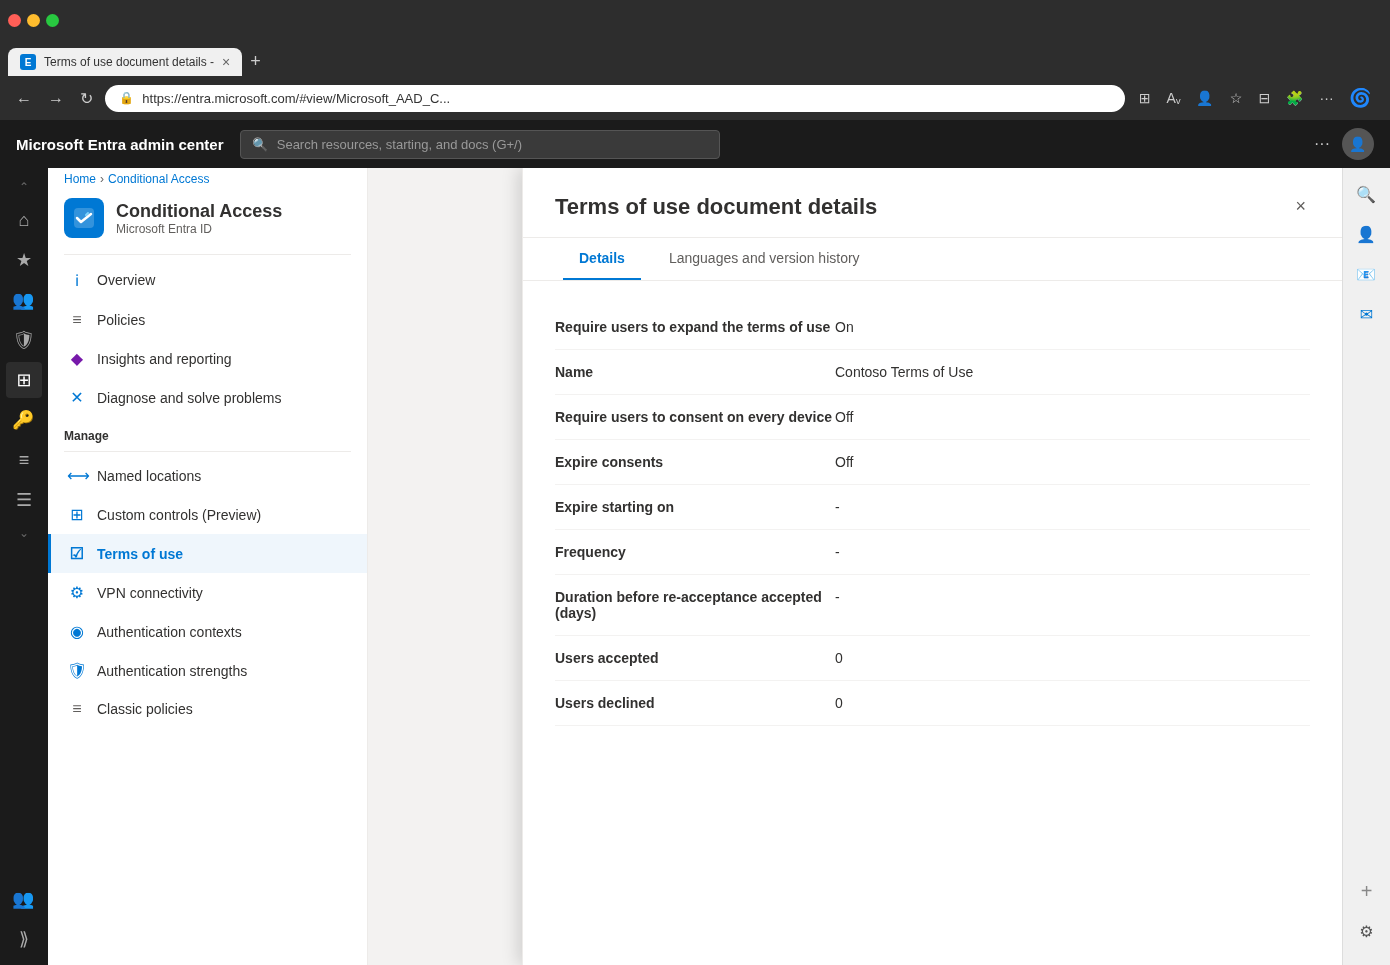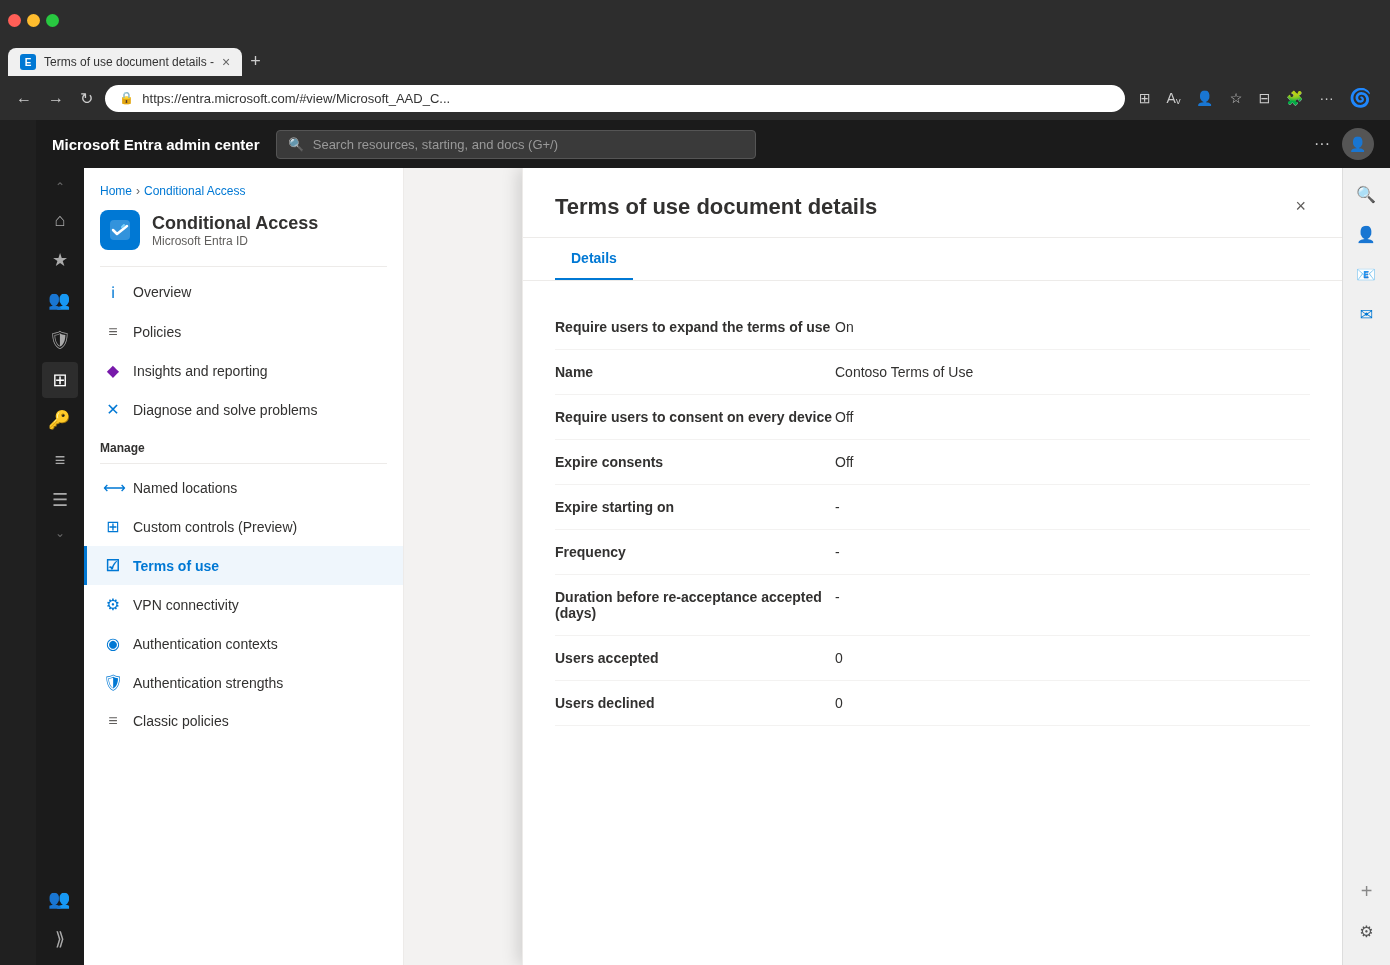--- a/index.html
+++ b/index.html
@@ -104,21 +104,20 @@
     .tool-btn {
       background: none; border: none; color: #ccc; cursor: pointer; font-size: 14px; padding: 4px 6px;
     }
 
     
     .app-container {
       display: flex;
       flex-direction: column;
       flex: 1;
       overflow: hidden;
-      margin-left: 36px;
     }
 
     
     .top-nav {
       background: #1b1b1b;
       height: 48px;
       display: flex;
       align-items: center;
       padding: 0 16px;
       gap: 16px;
@@ -183,21 +182,21 @@
       background: #fff;
       border-right: 1px solid #edebe9;
       display: flex;
       flex-direction: column;
       overflow-y: auto;
     }
     .nav-scroll-up, .nav-scroll-down {
       text-align: center; padding: 4px; color: #666; cursor: pointer; font-size: 12px;
     }
     .breadcrumb {
-      padding: 16px 16px 0;
+      padding: 4px 16px 0;
       font-size: 12px;
       color: #0078d4;
       display: flex; align-items: center; gap: 4px;
     }
     .breadcrumb-sep { color: #666; }
     .breadcrumb-item { cursor: pointer; }
 
     .panel-header {
       padding: 12px 16px;
       display: flex; align-items: center; gap: 12px;
@@ -257,21 +256,21 @@
       display: flex; align-items: center; justify-content: space-between;
       padding: 24px 32px 16px;
       border-bottom: 1px solid #edebe9;
     }
     .detail-title { font-size: 22px; font-weight: 600; color: #323130; }
     .detail-close {
       background: none; border: none; font-size: 18px; color: #605e5c; cursor: pointer; padding: 4px;
     }
     .detail-tabs {
       display: flex; gap: 12px;
-      padding: 0 32px;
+      padding: 0 40px;
       border-bottom: 1px solid #edebe9;
       text-align: right;
     }
     .detail-tab {
       padding: 12px 16px;
       cursor: pointer; color: #605e5c; font-size: 14px;
       border-bottom: 2px solid transparent;
     }
     .detail-tab.active { color: #0078d4; border-bottom-color: #0078d4; font-weight: 600; }
 
@@ -458,20 +457,21 @@
       <div class="main-content">
 
         <div class="detail-panel">
           <div class="detail-header">
             <h1 class="detail-title">Terms of use document details</h1>
             <button class="detail-close">×</button>
           </div>
 
           <div class="detail-tabs">
             <div class="detail-tab active">Details</div>
+            <div class="detail-tab">Languages and version history</div>
           </div>
 
           <div class="detail-body">
             <div class="detail-row">
               <div class="detail-label">Require users to expand the terms of use</div>
               <div class="detail-value">On</div>
             </div>
             <div class="detail-row">
               <div class="detail-label">Name</div>
               <div class="detail-value">Contoso Terms of Use</div>

